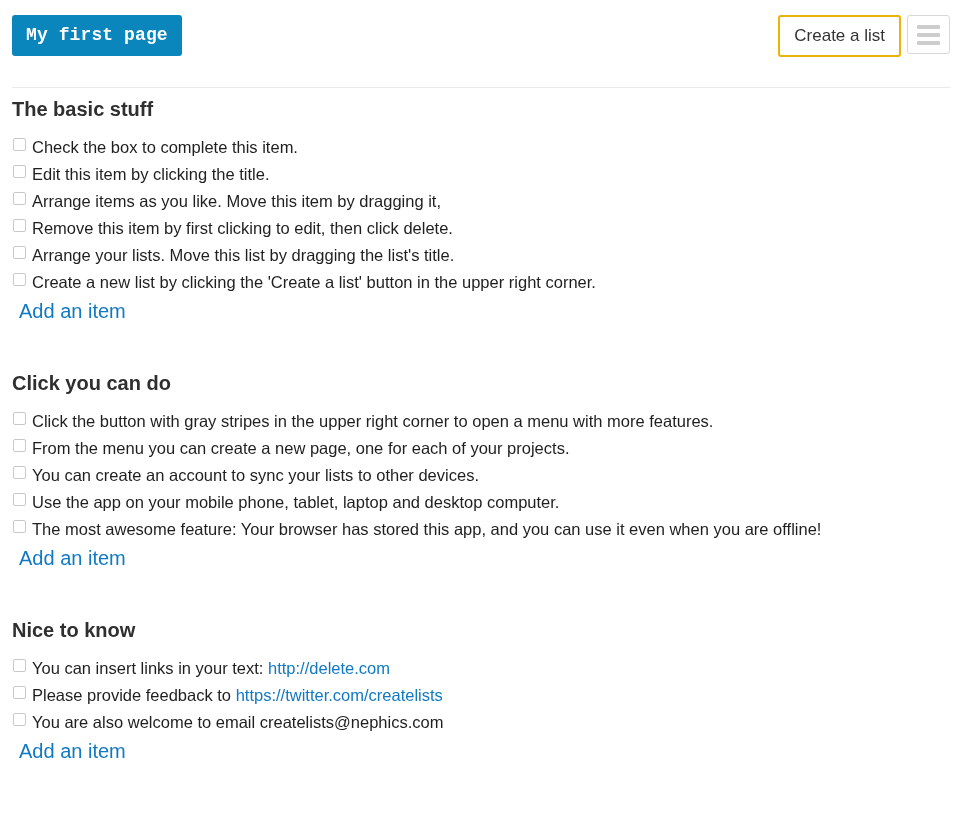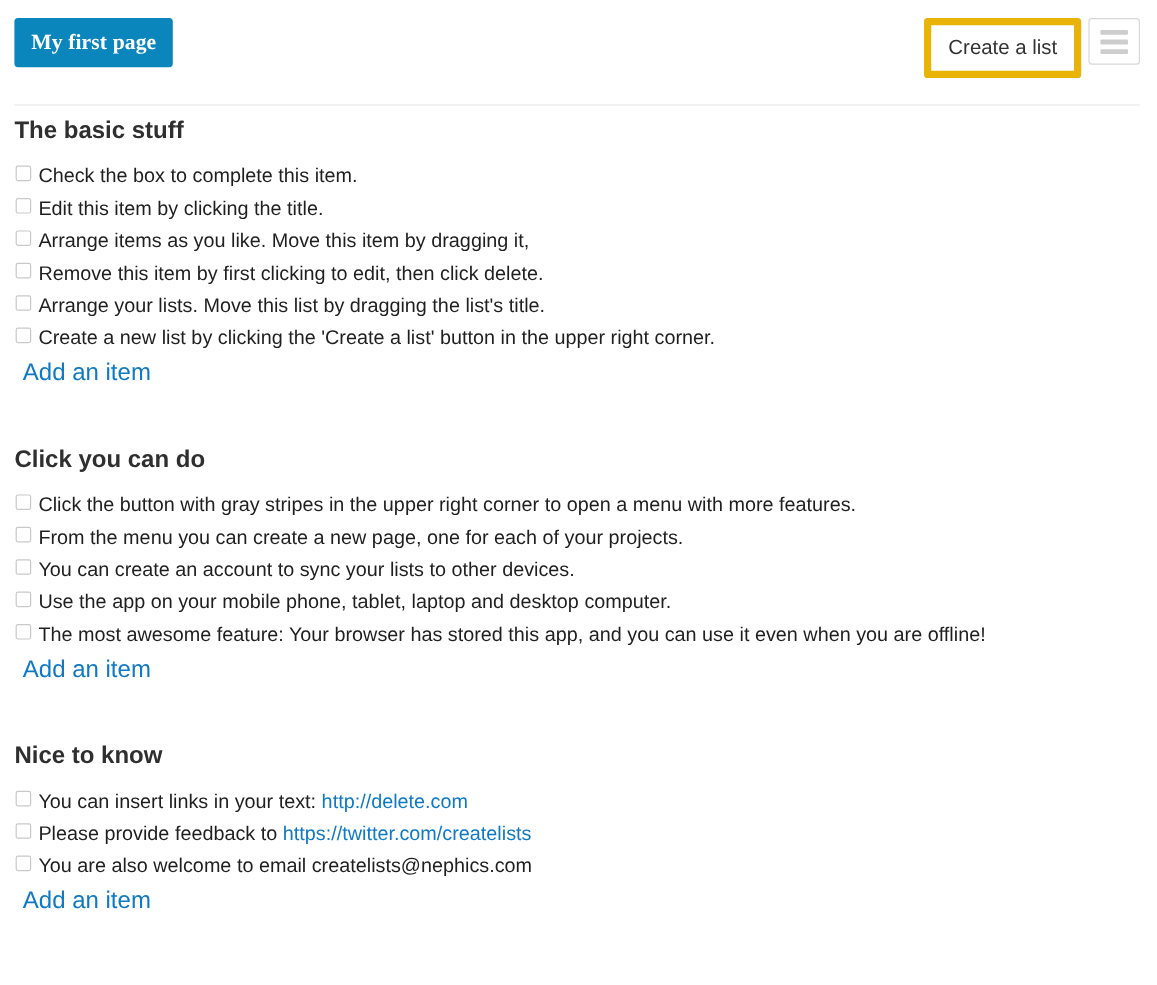--- a/index.html
+++ b/index.html
@@ -22,39 +22,39 @@
     padding: 0;
   }
   .page-title-btn {
     position: absolute;
     left: 12px;
     top: 15px;
     background: #0b86bd;
     color: #ffffff;
     border: none;
     border-radius: 3px;
-    font-family: Liberation Serif, serif;
+    font-family: Liberation Mono, monospace;
     font-size: 18px;
     font-weight: bold;
     line-height: 1;
     padding: 11px 14px 12px 14px;
     cursor: pointer;
     letter-spacing: 0.1px;
   }
   .header-actions {
     position: absolute;
     right: 14px;
     top: 15px;
     display: flex;
     align-items: flex-start;
     gap: 6px;
   }
   .btn-outline {
     background: #ffffff;
-    border: 6px solid #eab308;
+    border: 2px solid #eab308;
     border-radius: 3px;
     font-family: "Liberation Sans", sans-serif;
     font-size: 17px;
     color: #333333;
     line-height: 1;
     padding: 10px 14px 11px 14px;
     cursor: pointer;
   }
   .btn-menu {
     background: #ffffff;

